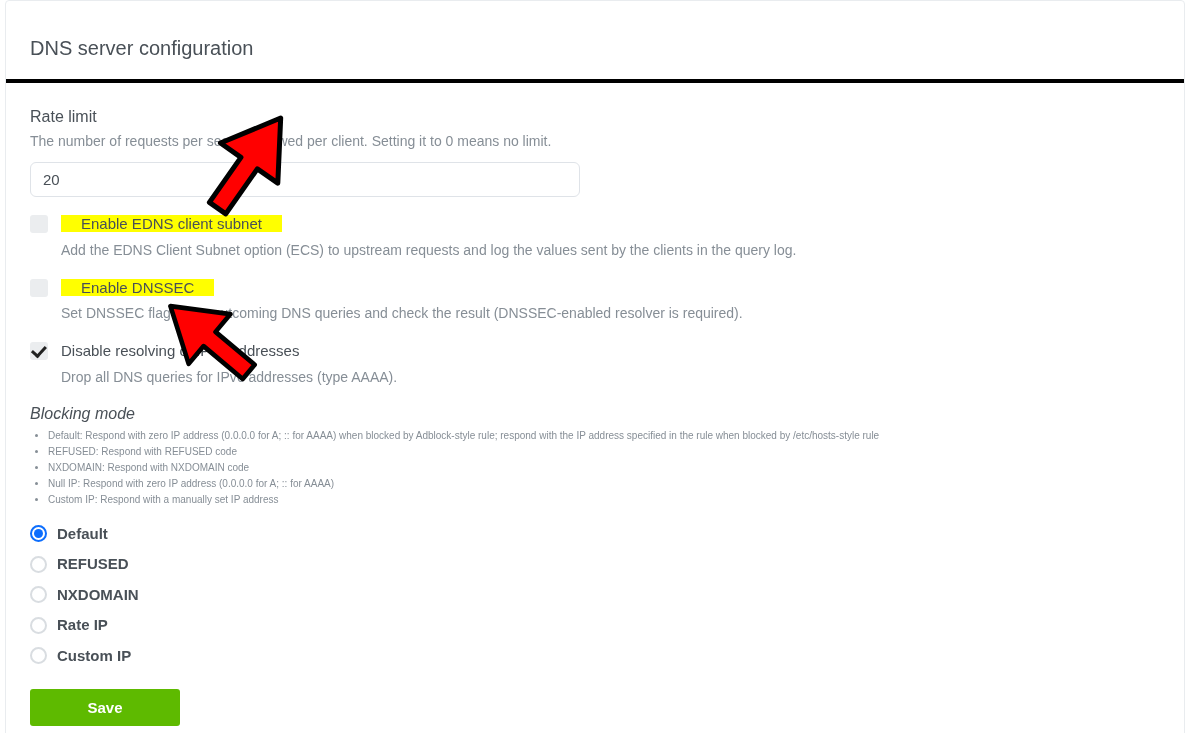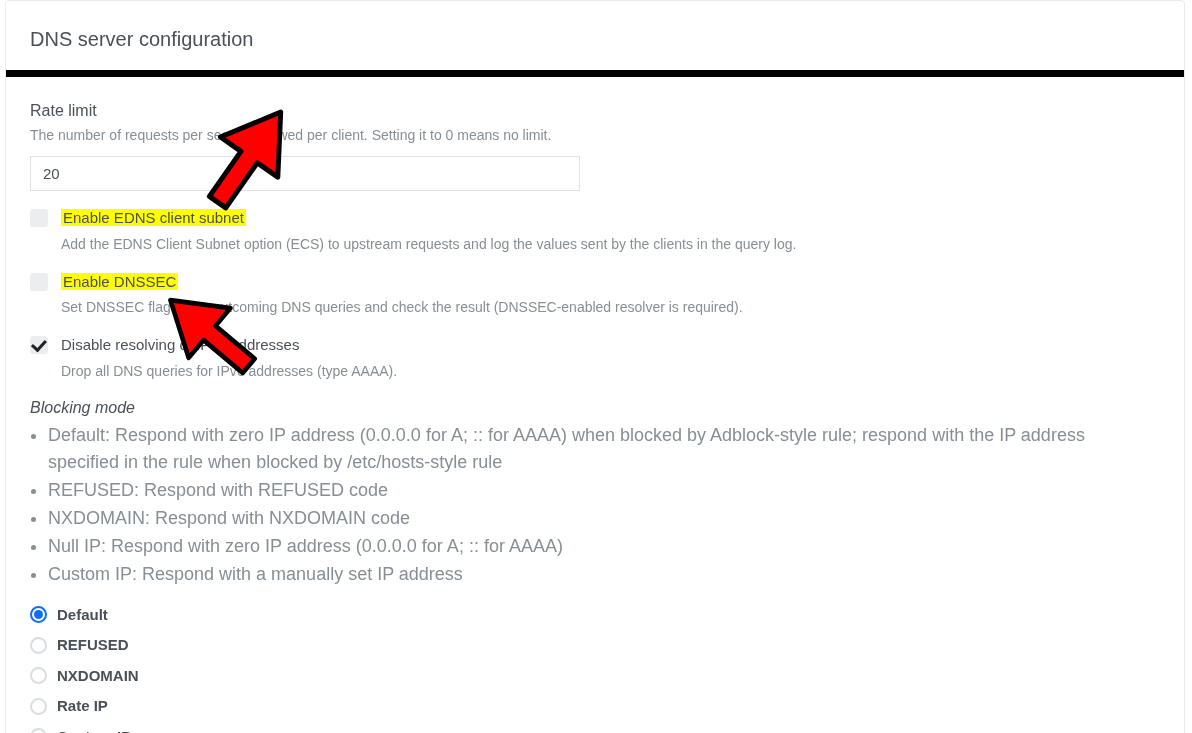--- a/index.html
+++ b/index.html
@@ -13,22 +13,22 @@
     line-height: 1.5;
   }
   .card {
     margin: 0 5px;
     border: 1px solid #e9ecef;
     border-radius: 4px;
     background: #fff;
     width: 1180px;
   }
   .card-header {
-    padding: 23px 24px 16px 24px;
-    border-bottom: 7px solid #000000;
+    padding: 32px 24px 16px 24px;
+    border-bottom: 4px solid #000000;
   }
   .card-title {
     font-size: 20px;
     font-weight: 400;
     color: #495057;
     margin: 0;
   }
   .card-body {
     padding: 22px 24px 24px 24px;
     position: relative;
@@ -46,21 +46,21 @@
     color: #868e96;
     font-size: 14px;
     margin: 0 0 10px 0;
   }
   .text-input {
     width: 550px;
     padding: 8px 12px;
     font-size: 15px;
     color: #495057;
     border: 1px solid #dfe3e8;
-    border-radius: 0;
+    border-radius: 6px;
     outline: none;
   }
   .check-row {
     margin: 16px 0 14px 0;
   }
   .check-line {
     display: flex;
     align-items: center;
     gap: 13px;
   }
@@ -83,38 +83,38 @@
     border-left: 3px solid #212121;
     border-bottom: 3px solid #212121;
     transform: rotate(-48deg) translate(1px,-1px);
   }
   .check-label {
     color: #495057;
     font-size: 15px;
   }
   .highlight {
     background: #ffff00;
-    padding: 0 2px;
+    padding: 0 20px;
   }
   .check-desc {
     color: #868e96;
     font-size: 14px;
     margin: 4px 0 0 31px;
   }
   .blocking-title {
     color: #495057;
     font-size: 16px;
     margin: 10px 0 2px 0;
     font-style: italic;
   }
   ul.bullets {
     margin: 2px 0 12px 0;
     padding-left: 18px;
     color: #868e96;
-    font-size: 18px;
+    font-size: 10px;
   }
   ul.bullets li {
     margin: 1px 0;
   }
   .radio-group {
     margin-top: 6px;
   }
   .radio-row {
     display: flex;
     align-items: center;

